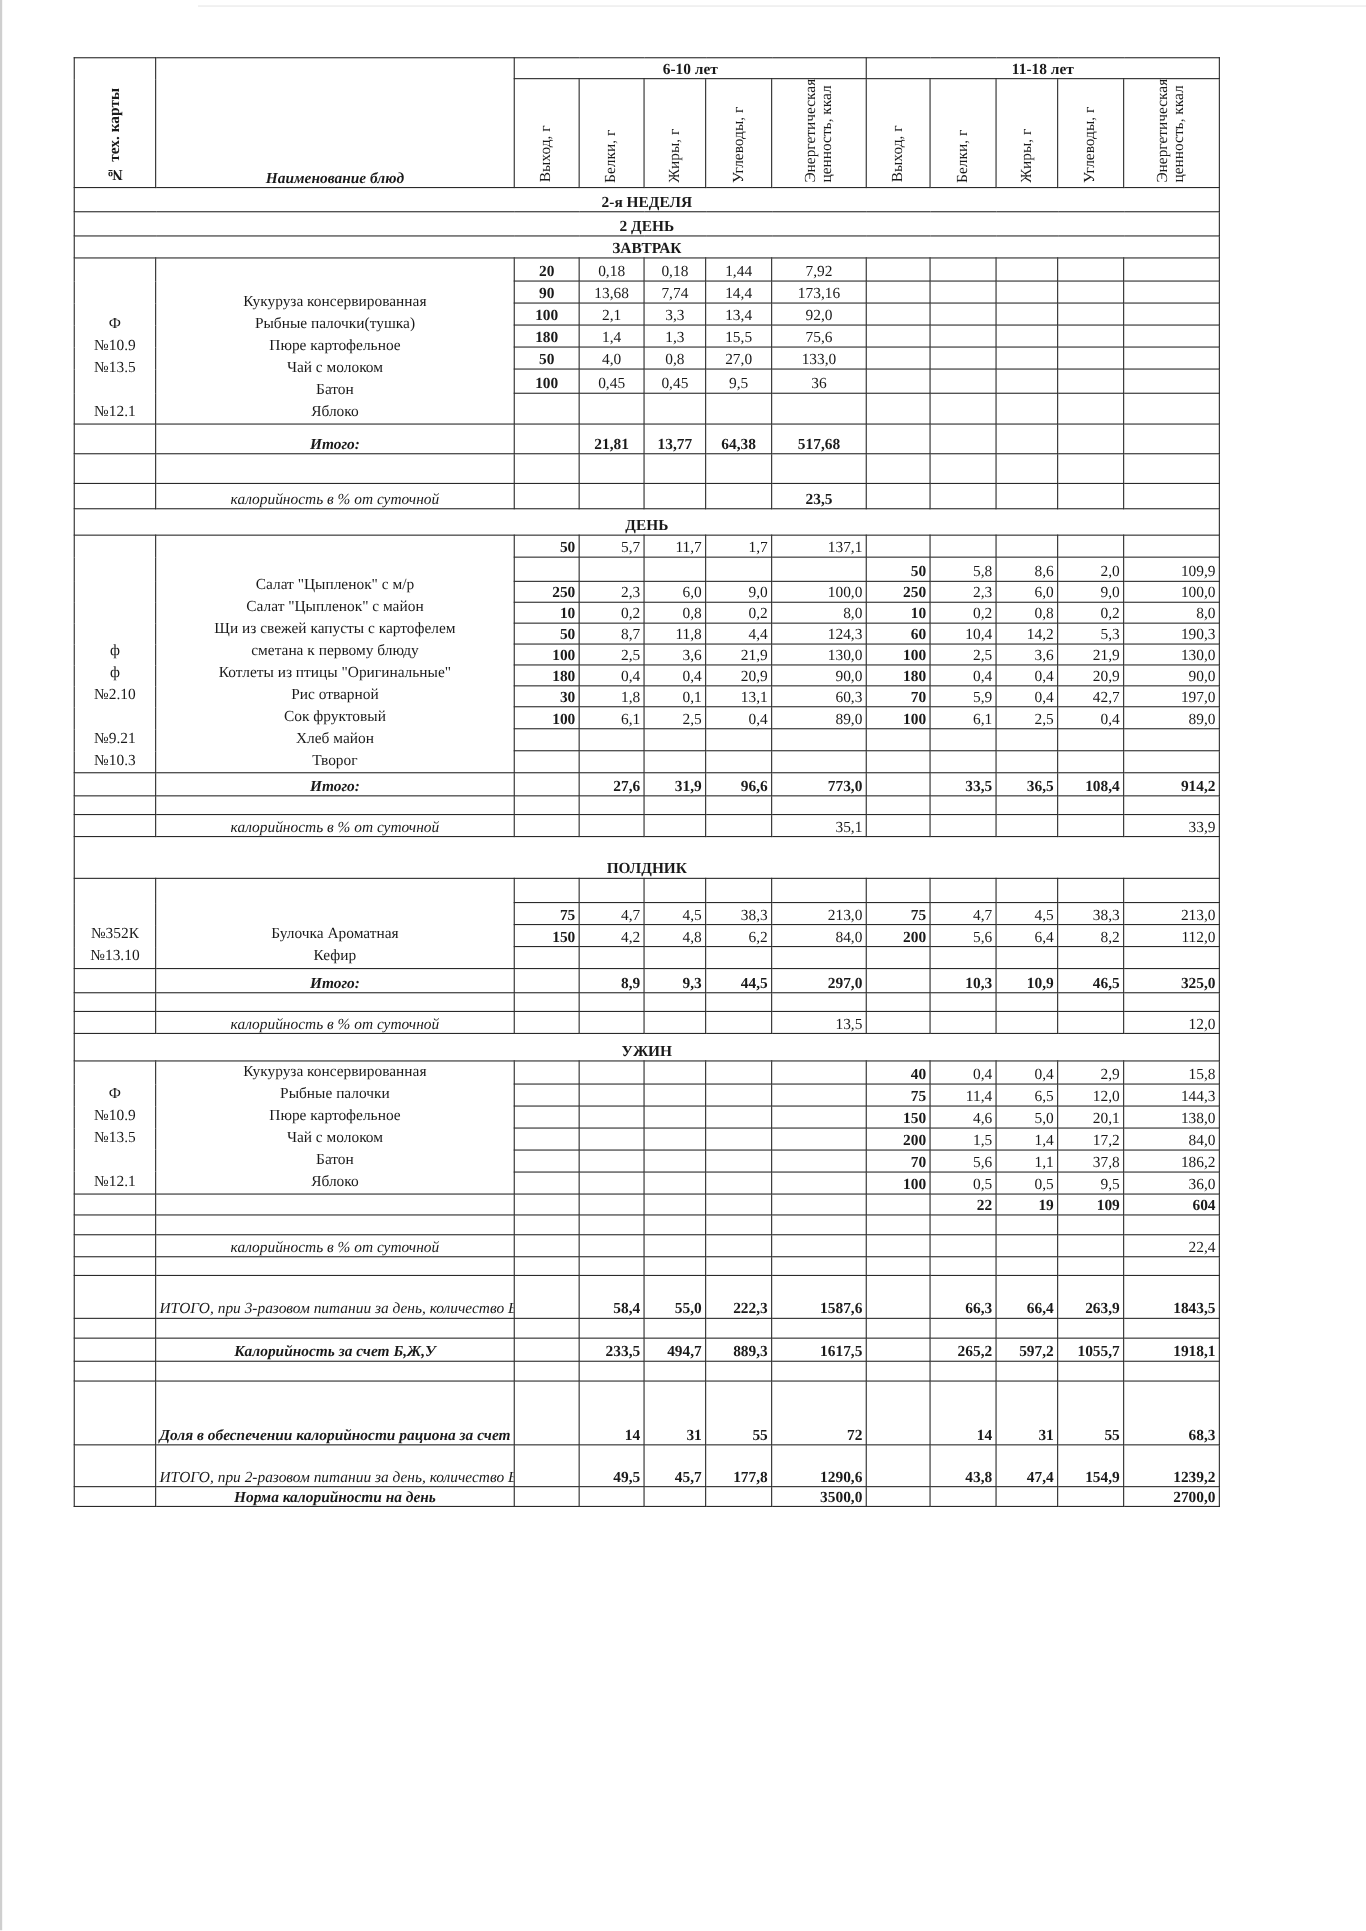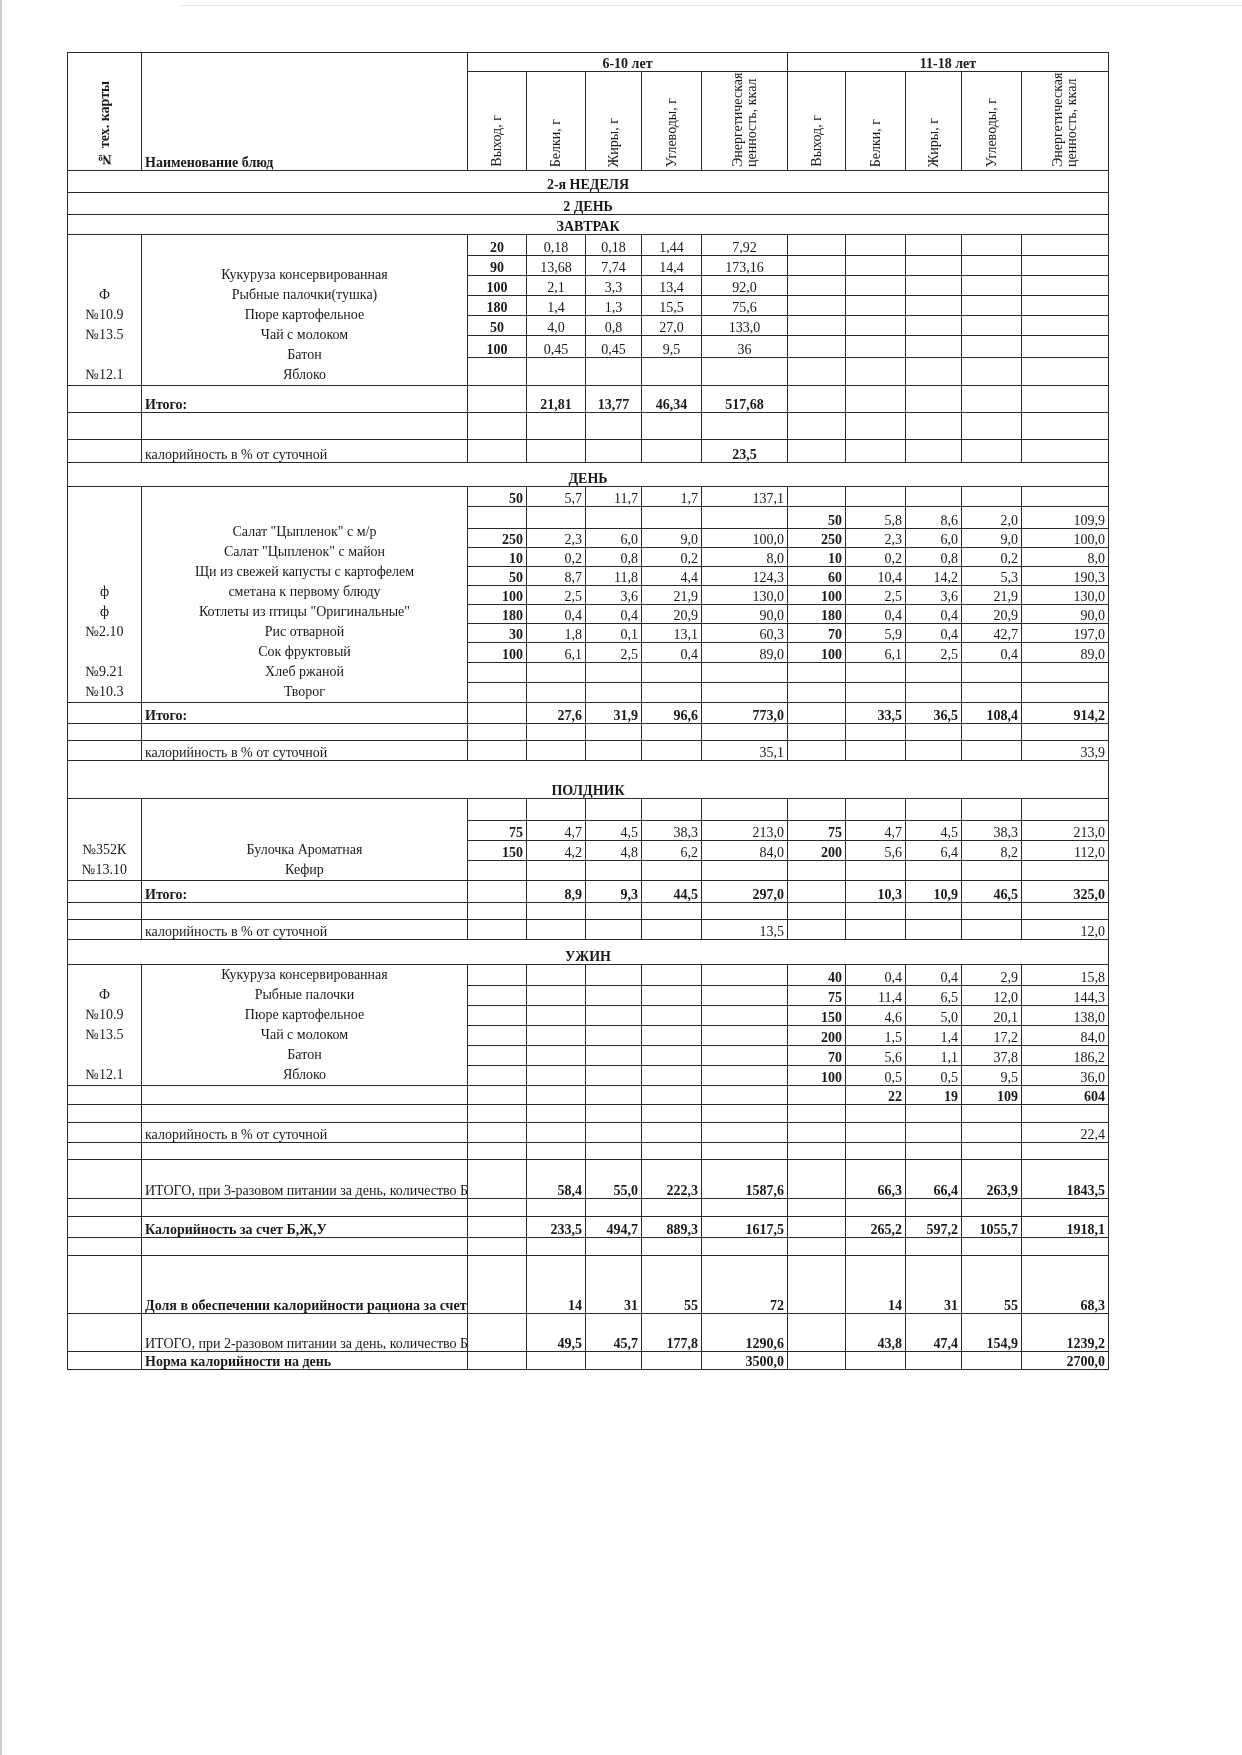--- a/index.html
+++ b/index.html
@@ -6,21 +6,21 @@
   body { width: 1242px; height: 1755px; position: relative; overflow: hidden;
          font-family: "Liberation Serif", "DejaVu Serif", serif; color: #1a1a1a; }
   .page-edge-left { position: absolute; left: 0; top: 0; width: 2px; height: 1755px; background: #cfcfcf; }
   .page-edge-top { position: absolute; left: 180px; top: 5px; width: 1062px; height: 1px; background: #e6e6e6; }
   table.menu { position: absolute; left: 67px; top: 52px; border-collapse: collapse; table-layout: fixed; width: 1041px; }
   table.menu td { border: 1px solid #2a2a2a; padding: 0 3px; font-size: 14px; line-height: 15px; vertical-align: bottom; white-space: nowrap; overflow: hidden; }
   td.num { text-align: right; }
   td.c { text-align: center; }
   td.b, .b { font-weight: bold; }
   td.code { text-align: left; vertical-align: top; padding-top: 2px; }
-  td.name { text-align: left; }
+  td.name { text-align: center; font-style: italic; }
   .vt { writing-mode: vertical-rl; transform: rotate(180deg); font-size: 14px; line-height: 14px; white-space: normal; display: inline-block; text-align: left; }
   td.hdr-rot { vertical-align: bottom; text-align: center; padding: 2px 0; }
   td.section { text-align: center; font-weight: bold; font-size: 15px; }
   .stack div { height: 20px; line-height: 20px; text-align: center; }
   td.multi { white-space: normal; line-height: 17px; }
 </style>
 </head>
 <body>
 
 <div class="page-edge-left"></div>
@@ -175,21 +175,21 @@
         <td></td>
         <td></td>
         <td></td>
       </tr>
   <tr style="height:27px">
     <td></td>
         <td class="name b">Итого:</td>
     <td class="c b"></td>
         <td class="c b">21,81</td>
         <td class="c b">13,77</td>
-        <td class="c b">46,34</td>
+        <td class="c b">64,38</td>
         <td class="c b">517,68</td>
     <td></td>
         <td></td>
         <td></td>
         <td></td>
         <td></td>
   </tr>
   <tr style="height:27px">
         <td></td>
         <td></td>
@@ -235,21 +235,21 @@
     </td>
     <td rowspan="11" class="code">
       <div class="stack">
         <div>Салат "Цыпленок" с м/р</div>
             <div>Салат "Цыпленок" с майон</div>
             <div>Щи из свежей капусты с картофелем</div>
         <div>сметана к первому блюду</div>
             <div>Котлеты из птицы "Оригинальные"</div>
             <div>Рис отварной</div>
         <div>Сок фруктовый</div>
-            <div>Хлеб ржаной</div>
+            <div>Хлеб майон</div>
             <div>Творог</div>
       </div>
     </td>
     <td class="num b">50</td>
         <td class="num">5,7</td>
         <td class="num">11,7</td>
         <td class="num">1,7</td>
         <td class="num">137,1</td>
     <td class="num b"></td>
         <td class="num"></td>

